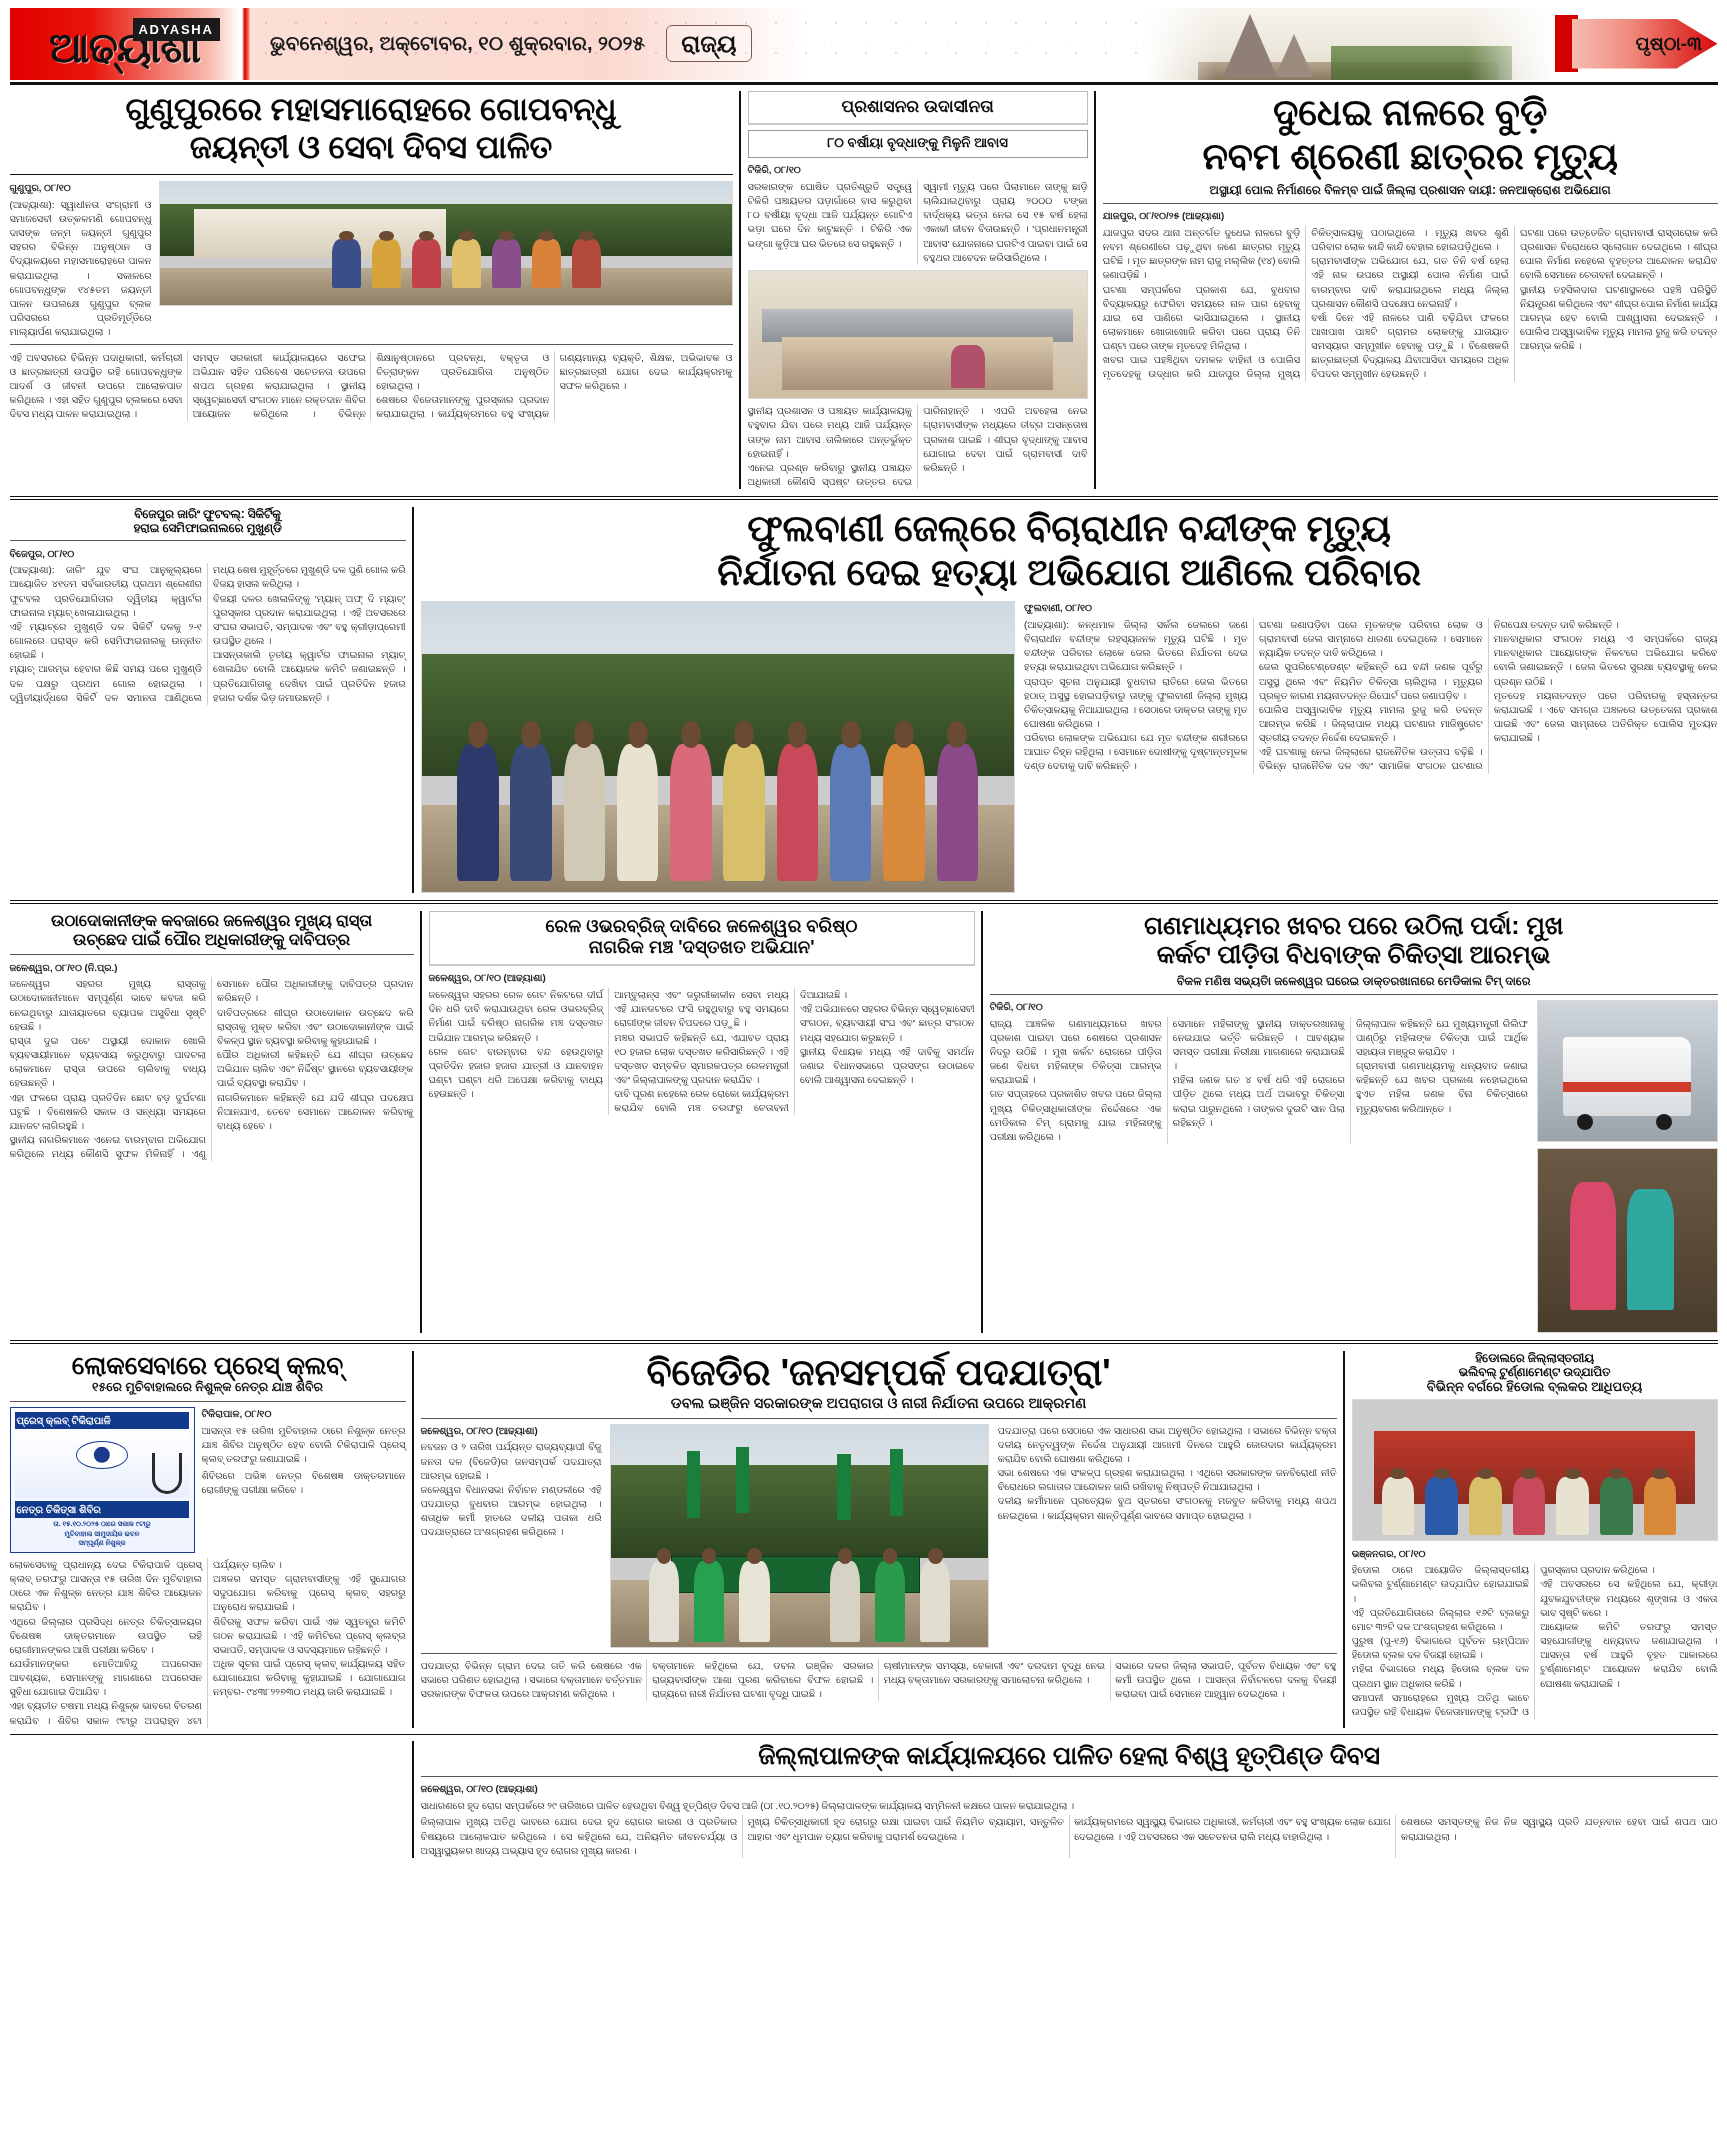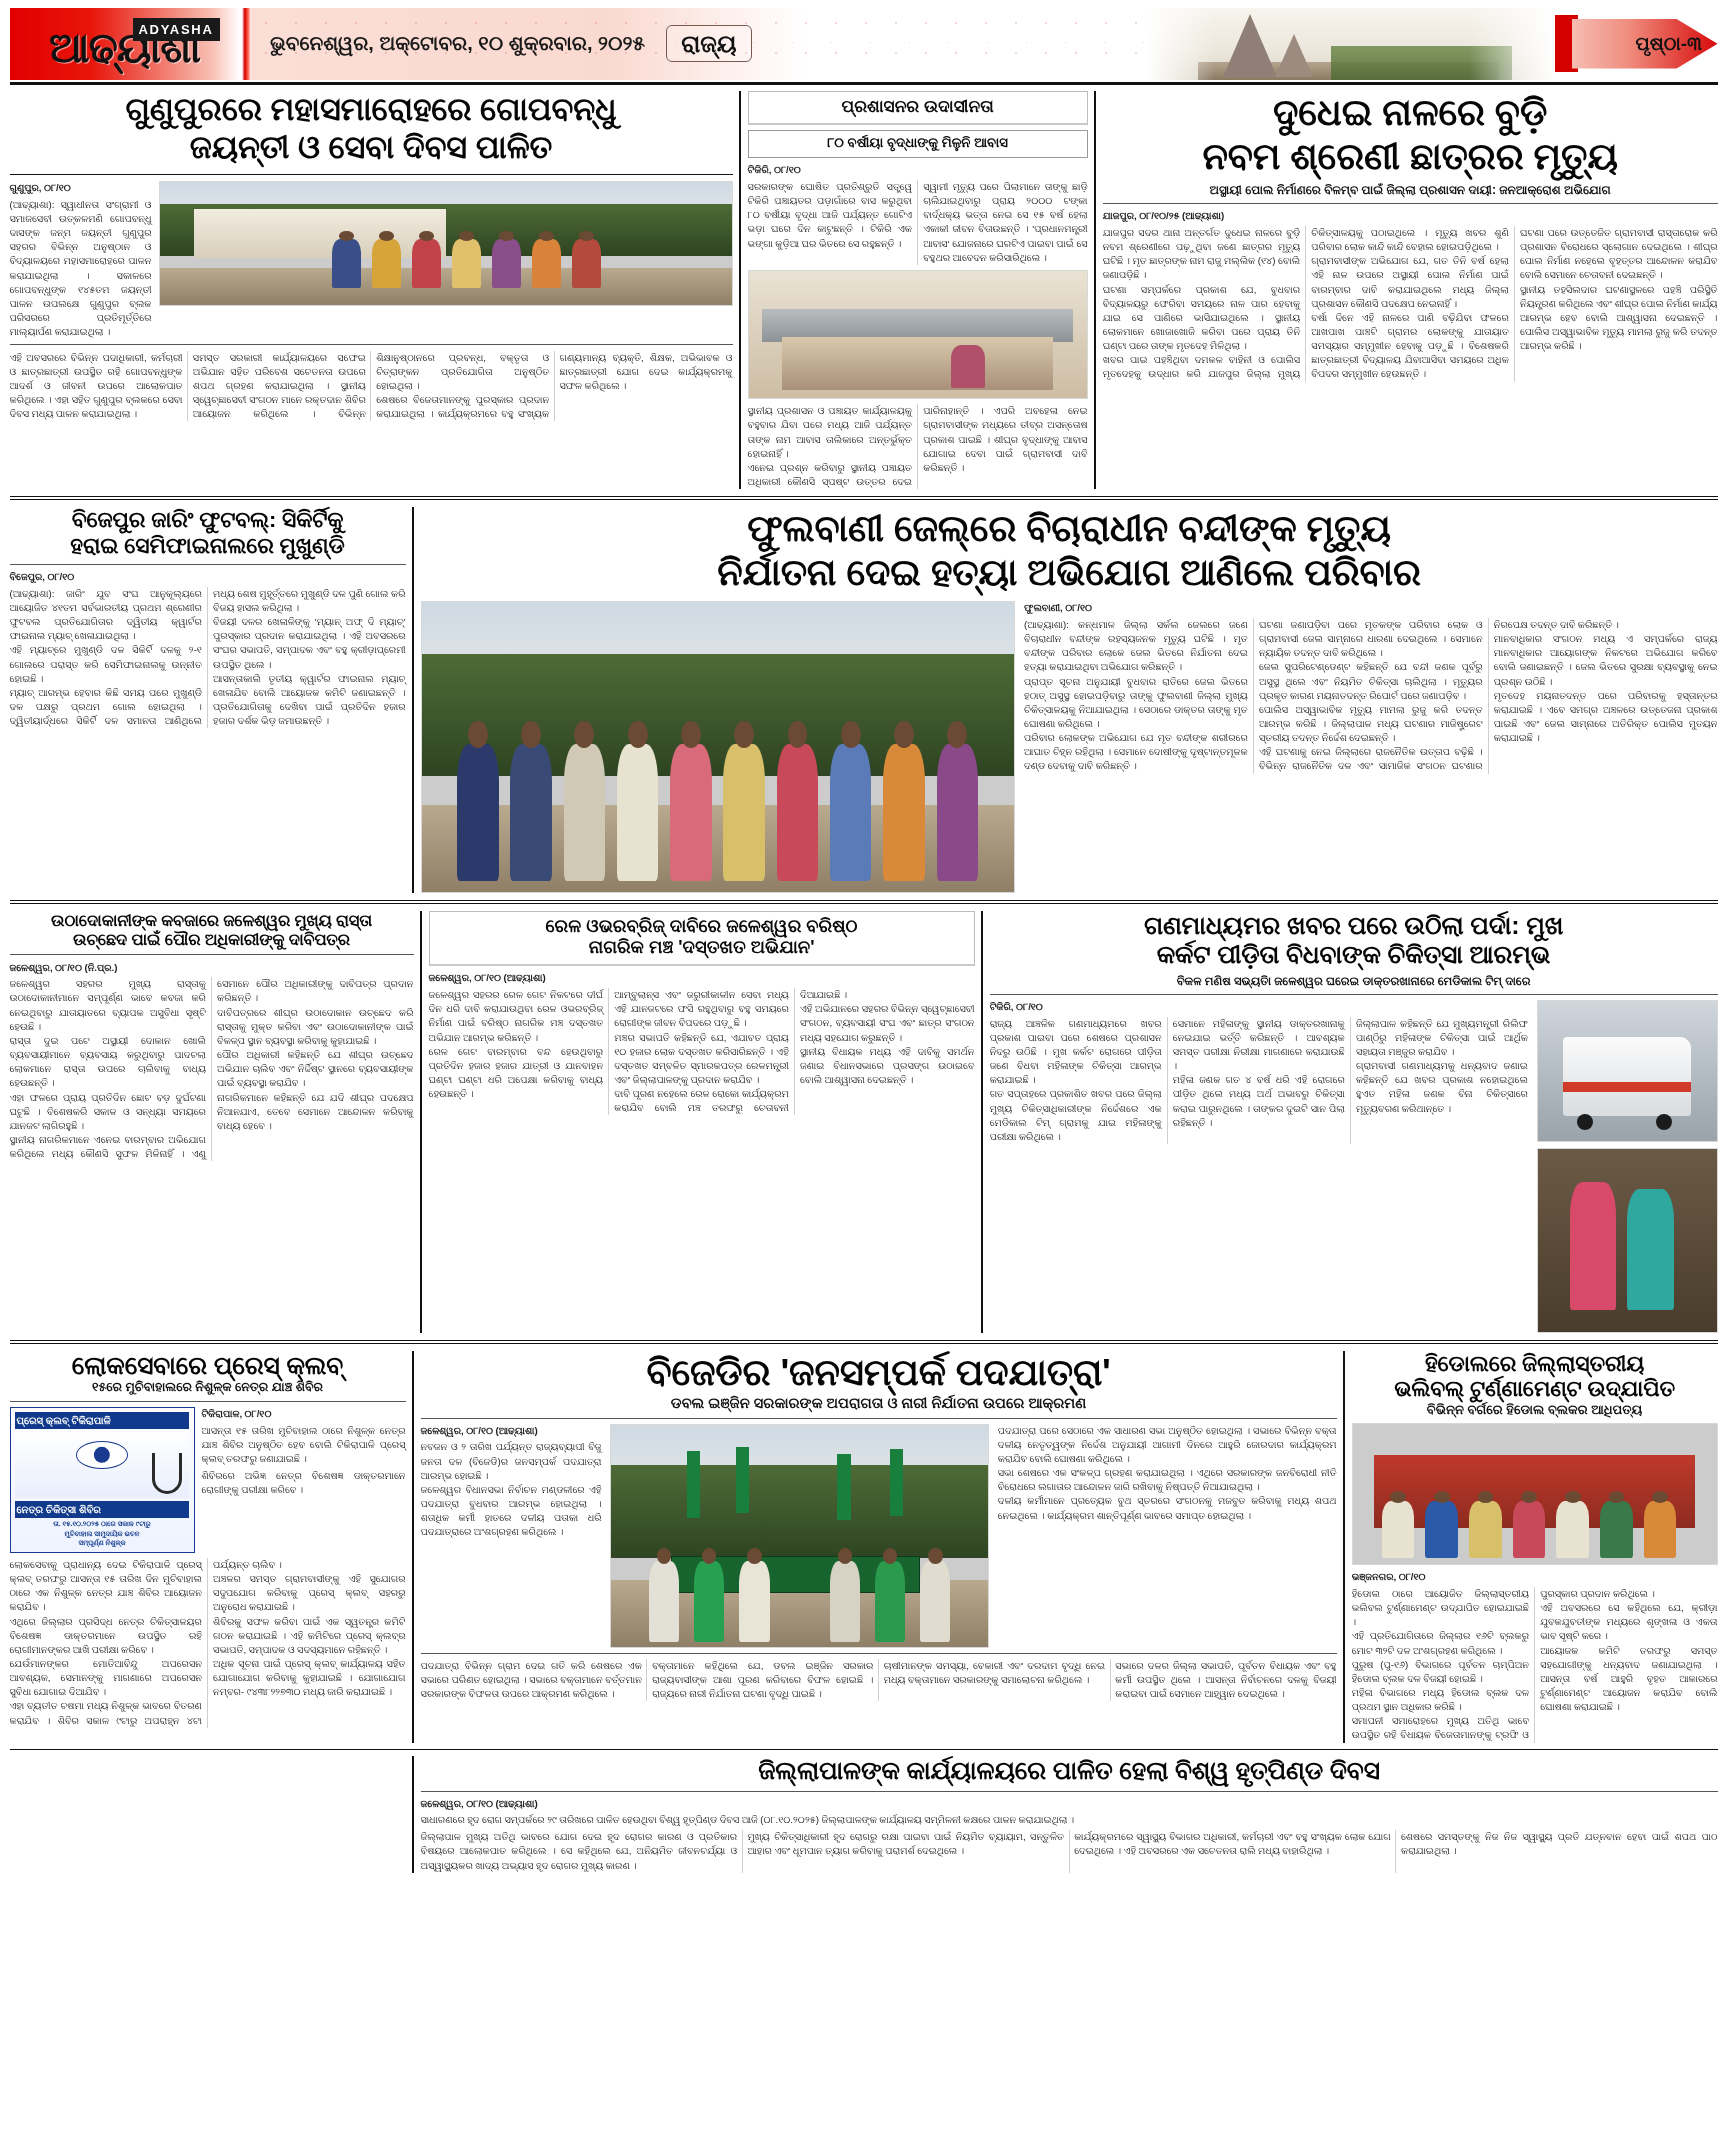--- a/index.html
+++ b/index.html
@@ -155,21 +155,21 @@
   .hl {
     font-weight: bold;
     color: #060606;
     text-align: center;
     line-height: 1.18;
     letter-spacing: -0.2px;
   }
   .hl-xxl { font-size: 37px; }
   .hl-xl  { font-size: 32px; }
   .hl-lg  { font-size: 25px; }
-  .hl-md  { font-size: 22px; }
+  .hl-md  { font-size: 12px; }
   .hl-sm  { font-size: 16.3px; }
   .sub-hl { font-size: 15.5px; font-weight: bold; text-align:center; color:#111; line-height:1.25; }
   .body-txt {
     font-size: 9.7px;
     line-height: 1.46;
     text-align: justify;
     color: #1c1c1c;
     hyphens: auto;
     word-spacing: -0.2px;
   }

